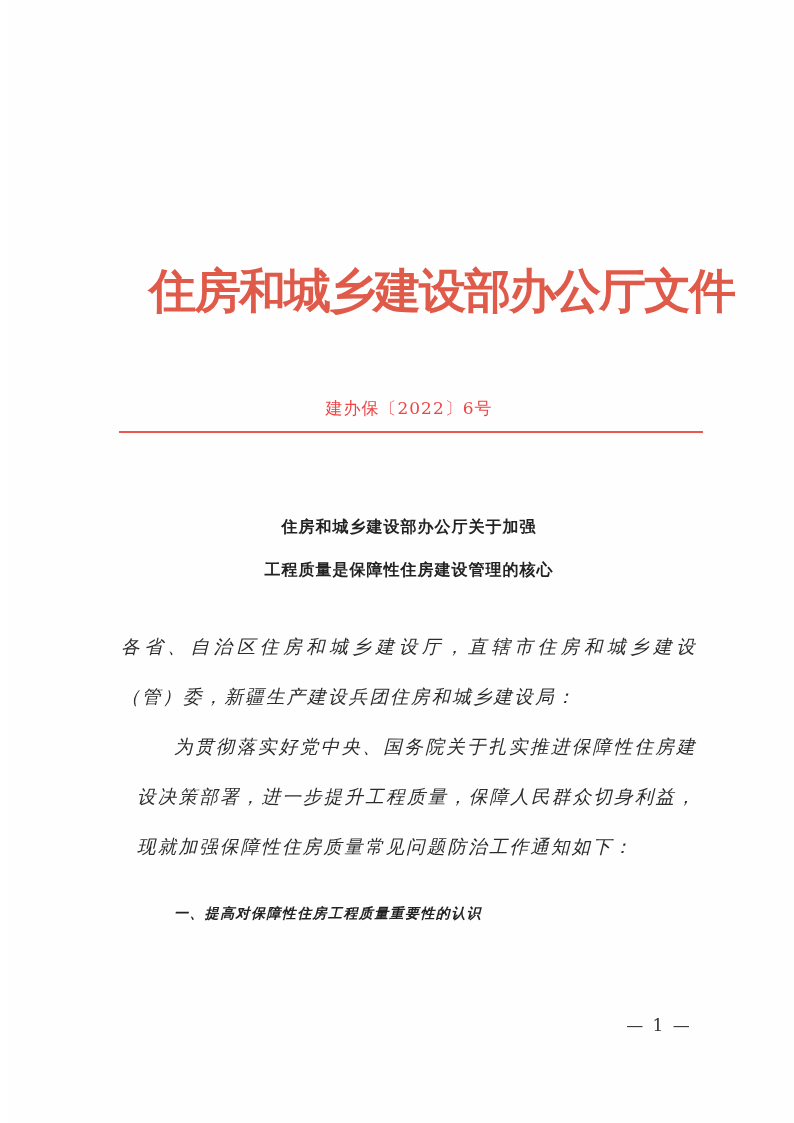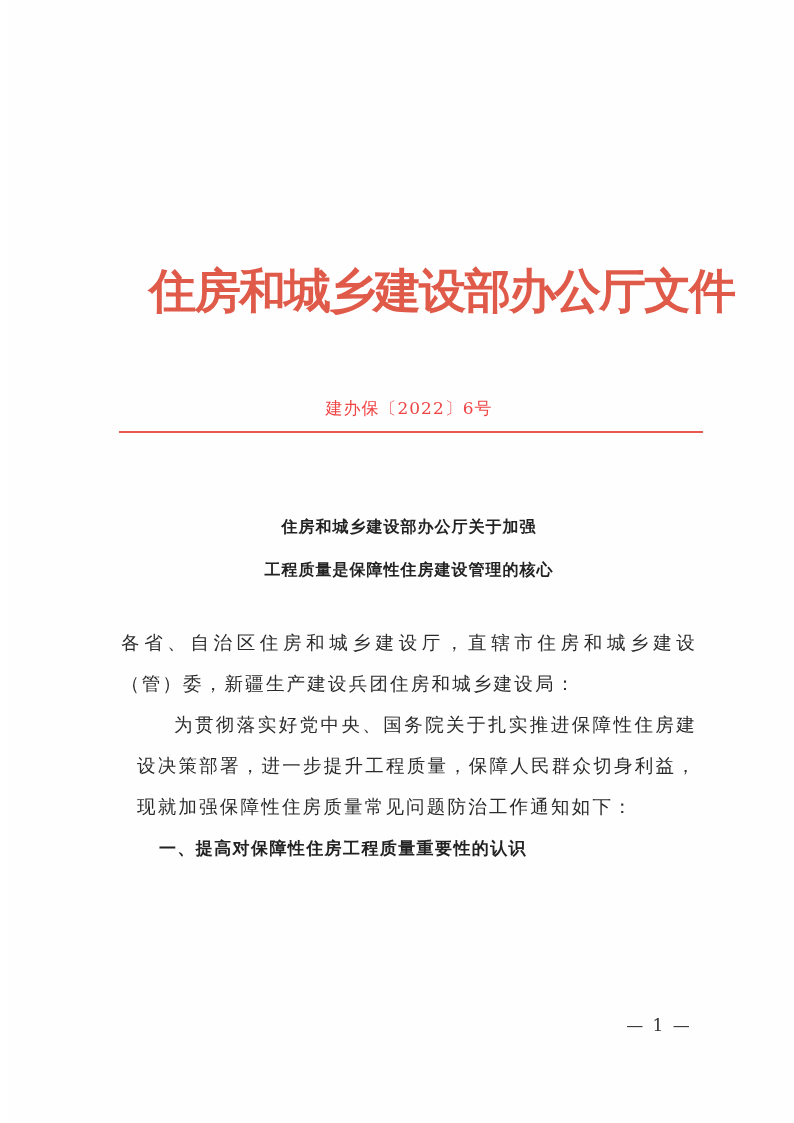--- a/index.html
+++ b/index.html
@@ -68,38 +68,39 @@
       letter-spacing: 1px;
     }
     .body-text {
       position: absolute;
       left: 112px;
       top: 622px;
       width: 576px;
       font-family: "DejaVu Serif", "Liberation Serif", serif;
       font-size: 18.5px;
       color: #2b2b2b;
-      line-height: 41px;
+      line-height: 50px;
+      font-style: italic;
     }
     .para {
       margin: 0;
       text-align: justify;
       text-align-last: left;
       letter-spacing: 2.2px;
     }
     .para.indent {
       text-indent: 37px;
       margin-left: 16px;
     }
     .heading {
-      margin: 1px;
+      margin: 16px;
       text-indent: 37px;
       font-family: "DejaVu Sans", "Liberation Sans", sans-serif;
       font-weight: bold;
-      font-size: 17px;
+      font-size: 14px;
       letter-spacing: 1.4px;
       color: #222;
     }
     .page-number {
       position: absolute;
       left: 600px;
       top: 1015px;
       width: 100px;
       text-align: center;
       font-size: 17px;

